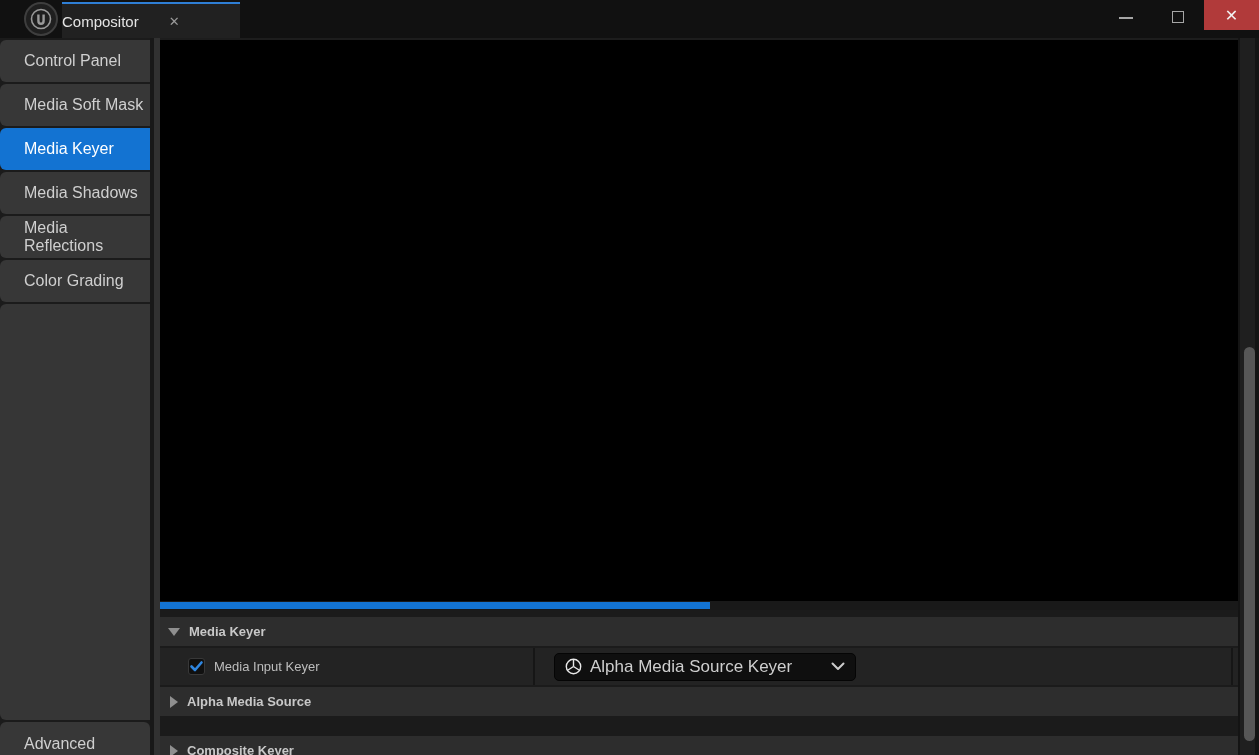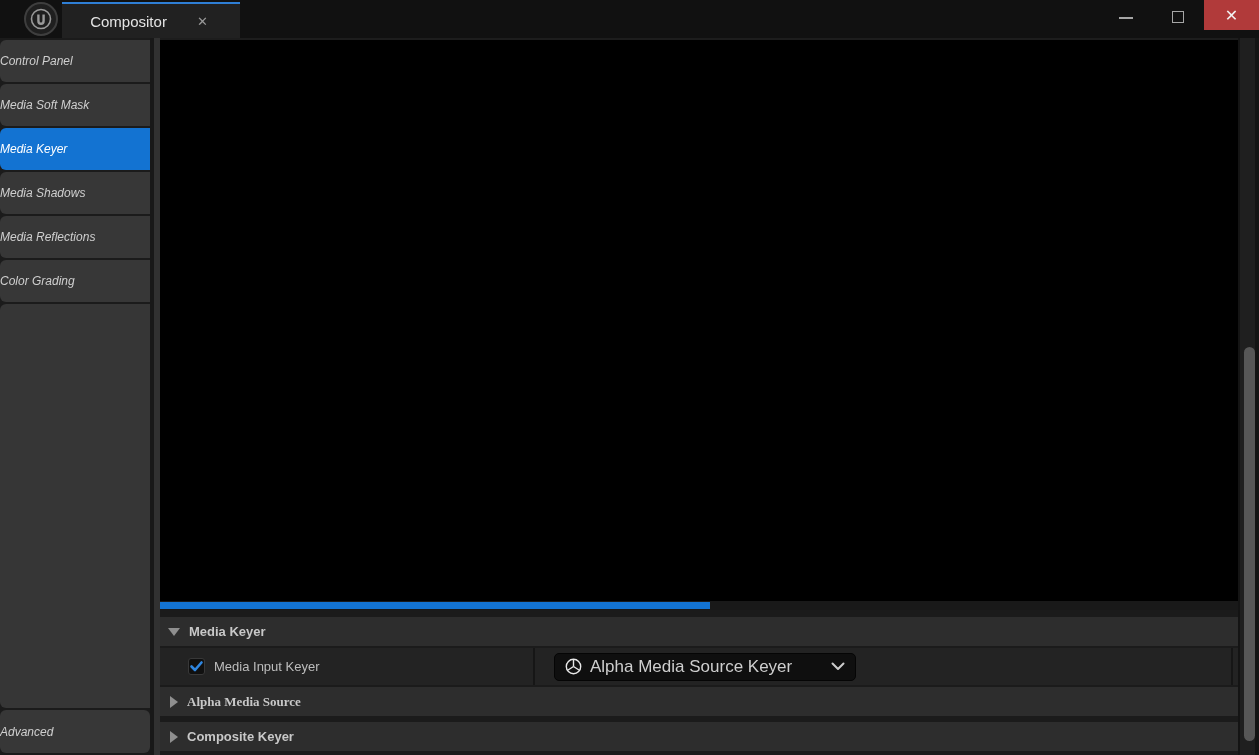--- a/index.html
+++ b/index.html
@@ -5,50 +5,50 @@
   * { margin:0; padding:0; box-sizing:border-box; }
   html,body { width:1259px; height:755px; overflow:hidden; background:#0d0d0d;
               font-family:"Liberation Sans", sans-serif; }
   .window { width:1259px; height:755px; background:#141414; display:flex; flex-direction:column; }
 
   
   .titlebar { height:38px; background:#111111; display:flex; align-items:stretch; position:relative; flex:0 0 38px; }
   .logo { width:34px; height:34px; margin:2px 4px 0 24px; border-radius:50%; background:#1f1f1f;
           border:2px solid #3e3e3e; display:flex; align-items:center; justify-content:center; align-self:flex-start; }
   .tab { width:178px; margin-top:2px; background:#212121; border-top:2px solid #2f7fd6;
-         display:flex; align-items:center; justify-content:center; gap:26px; position:relative; cursor:default; }
+         display:flex; align-items:center; justify-content:flex-start; gap:26px; position:relative; cursor:default; }
   .tab-label { color:#e4e4e4; font-size:15px; }
   .tab-close { color:#9a9a9a; font-size:13px; line-height:1; padding:2px 4px; }
   .win-controls { position:absolute; right:0; top:0; height:30px; display:flex; align-items:stretch; }
   .win-btn { width:52px; display:flex; align-items:center; justify-content:center; }
   .dash { width:14px; height:2px; background:#a6a6a6; margin-top:6px; }
   .sq { width:12px; height:12px; border:1px solid #a6a6a6; margin-top:4px; }
   .btn-close { background:#b13a3a; color:#f2f2f2; font-size:16px; width:55px; }
 
   
   .main { flex:1; display:flex; position:relative; background:#1b1b1b; }
 
   .sidebar { width:150px; background:#1b1b1b; display:flex; flex-direction:column; padding-top:2px; }
   .side-item { height:42px; margin-bottom:2px; background:#373737; border-radius:6px 0 0 6px;
-               display:flex; align-items:center; padding-left:0; color:#cfcfcf; font-size:12px; cursor:pointer;font-style:italic; }
+               display:flex; align-items:center; padding-left:24px; color:#cfcfcf; font-size:16px; cursor:pointer; }
   .side-item.selected { background:var(--accent,#1373d2); color:#ffffff; }
   .side-filler { flex:1; background:#363636; border-radius:6px 0 0 6px; margin-bottom:2px; }
   .side-item.advanced { height:43px; margin-bottom:2px;border-radius:6px; }
 
   .splitter { width:10px; background:#181818; border-right:6px solid #313131; }
 
   .content { flex:1; display:flex; flex-direction:column; background:#1b1b1b; min-width:0; }
   .viewport { height:563px; background:#000000; border-top:2px solid #1d1d1d; }
   .progress { height:9px; background:#191919; position:relative; }
   .progress-fill { position:absolute; left:0; top:1px; height:7px; background:var(--accent,#1373d2); width:50%; }
 
   .details { flex:1; background:#1b1b1b; padding-top:7px; }
   .cat-header { height:29px; background:#2d2d2d; display:flex; align-items:center; padding-left:8px;
                 margin-bottom:2px; cursor:pointer; }
-  .cat-header.gap-lg { margin-bottom:6px;font-family:Liberation Serif, serif; }
+  .cat-header.gap-lg { margin-bottom:20px; }
   .cat-label { color:#c8c8c8; font-size:13px; font-weight:bold; margin-left:9px; }
   .tri-down { width:0; height:0; border-left:6px solid transparent; border-right:6px solid transparent;
               border-top:8px solid #8f8f8f; }
   .tri-right { width:0; height:0; border-top:6px solid transparent; border-bottom:6px solid transparent;
                border-left:8px solid #8f8f8f; margin-left:2px; }
 
   .prop-row { height:37px; background:#232323; display:flex; align-items:stretch; margin-bottom:2px; }
   .name-cell { width:375px; display:flex; align-items:center; padding-left:28px;
                border-right:2px solid #161616; }
   .checkbox { width:17px; height:17px; background:#101010; border:1px solid #383838; border-radius:3px;

